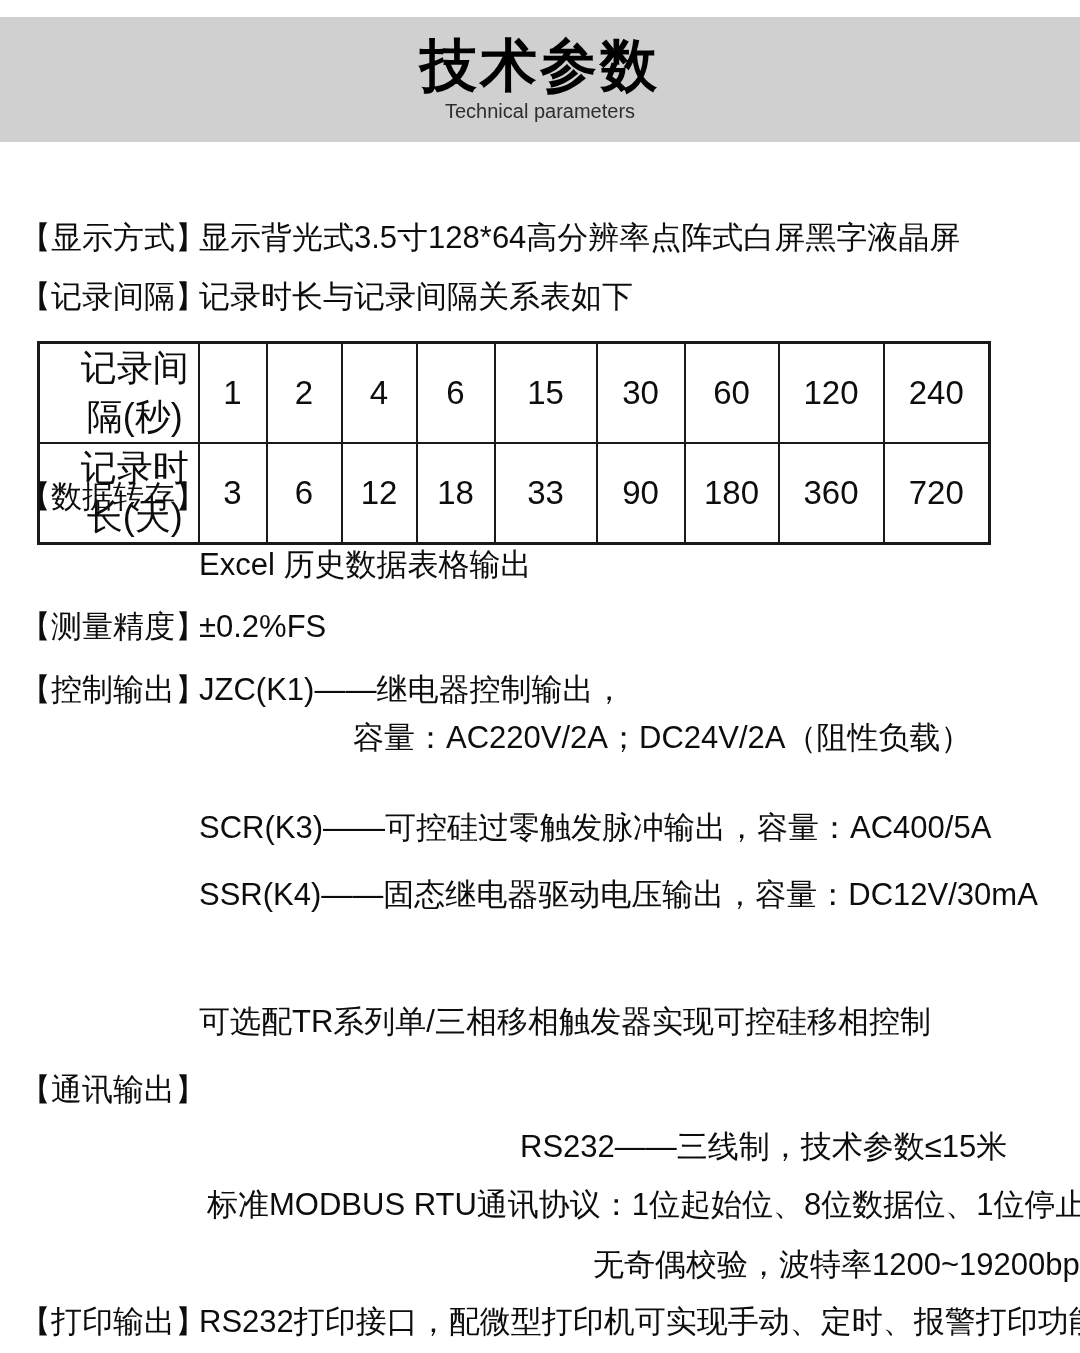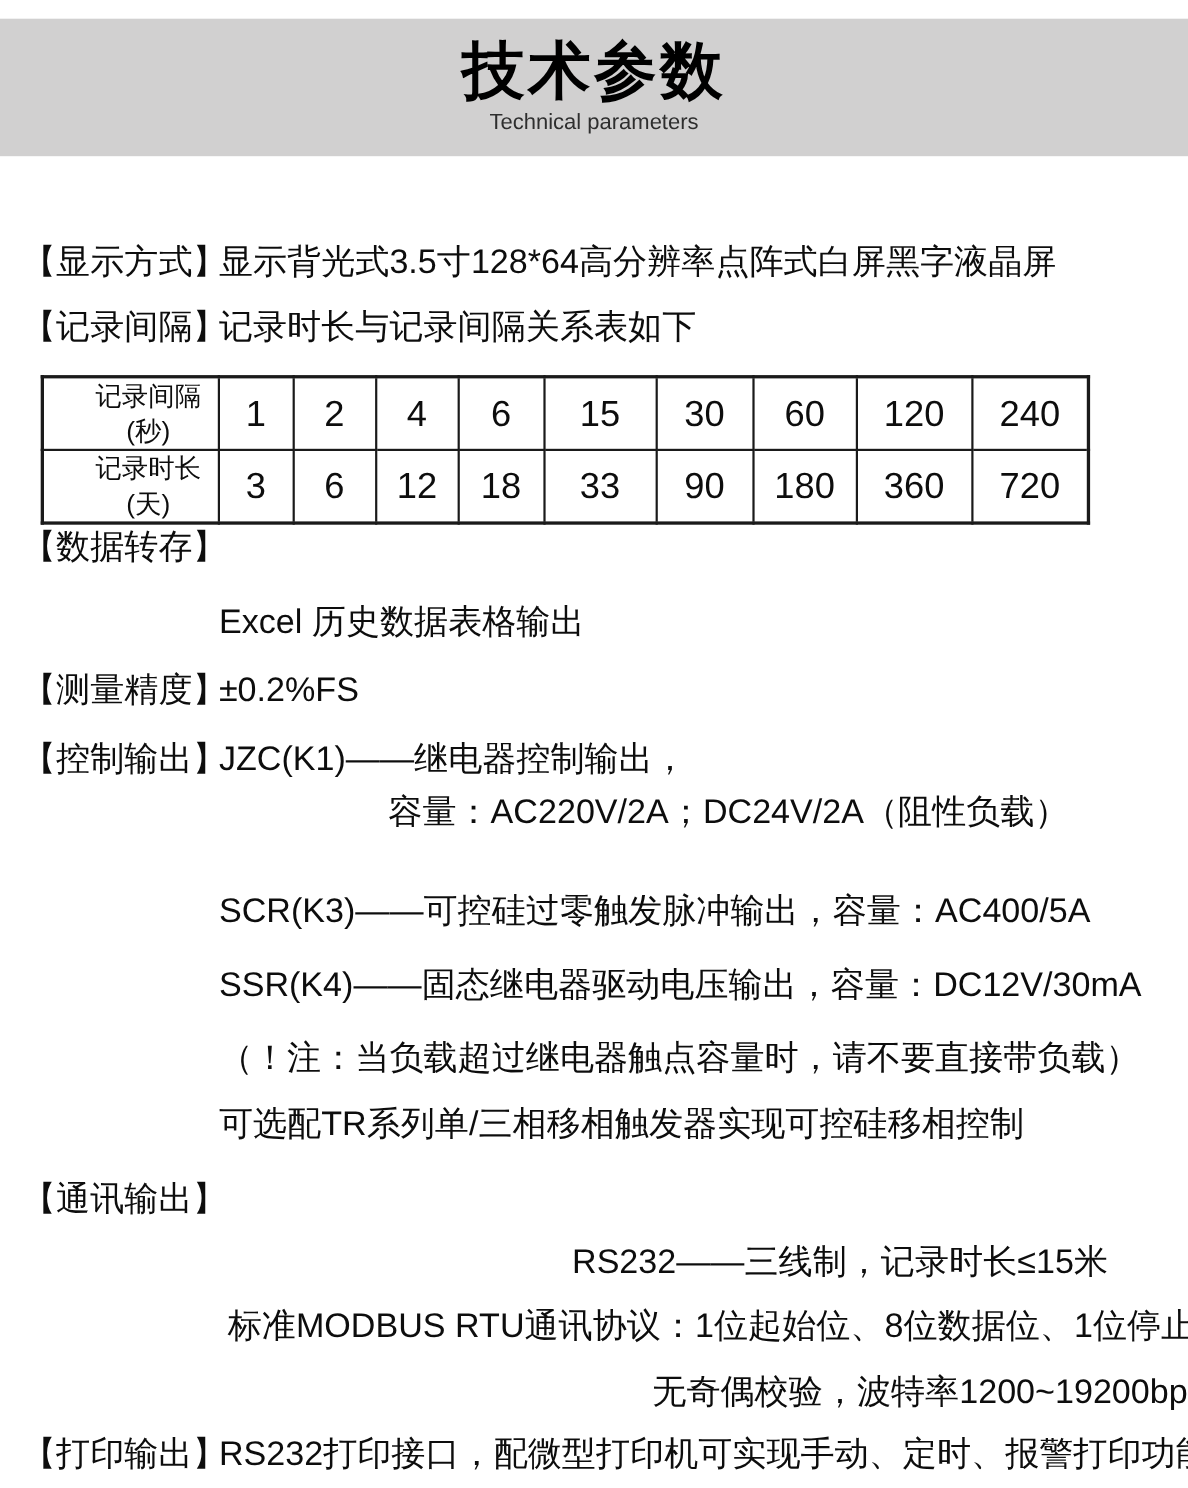--- a/index.html
+++ b/index.html
@@ -41,21 +41,21 @@
     width:951px;
   }
   .spec-table td {
     border:2px solid #1a1a1a;
     height:56px;
     text-align:center; vertical-align:middle;
     font-size:33px; color:#0d0d0d;
     padding:0;
   }
   .spec-table { border:3px solid #1a1a1a; }
-  .spec-table td.rowhead { font-size:24px;padding-left:32px; }
+  .spec-table td.rowhead { font-size:36px;padding-left:32px; }
 </style>
 </head>
 <body>
 
 <div class="page">
 
   <div class="header-band">
     <div class="header-title">技术参数</div>
     <div class="header-subtitle">Technical parameters</div>
   </div>
@@ -129,32 +129,29 @@
   </div>
   <div class="line" style="top:720px">
     <span class="txt" style="left:353px">容量：AC220V/2A；DC24V/2A（阻性负载）</span>
   </div>
   <div class="line" style="top:810px">
     <span class="txt">SCR(K3)——可控硅过零触发脉冲输出，容量：AC400/5A</span>
   </div>
   <div class="line" style="top:877px">
     <span class="txt">SSR(K4)——固态继电器驱动电压输出，容量：DC12V/30mA</span>
   </div>
-  <div class="line" style="top:944px">
-    <span class="txt">（！注：当负载超过继电器触点容量时，请不要直接带负载）</span>
-  </div>
   <div class="line" style="top:1004px">
     <span class="txt">可选配TR系列单/三相移相触发器实现可控硅移相控制</span>
   </div>
 
   <div class="line" style="top:1072px">
     <span class="lbl">【通讯输出】</span>
   </div>
   <div class="line" style="top:1129px">
-    <span class="txt" style="left:520px">RS232——三线制，记录时长≤15米</span>
+    <span class="txt" style="left:520px">RS232——三线制，技术参数≤15米</span>
   </div>
   <div class="line" style="top:1187px">
     <span class="txt" style="left:207px">标准MODBUS RTU通讯协议：1位起始位、8位数据位、1位停止位、</span>
   </div>
   <div class="line" style="top:1247px">
     <span class="txt" style="left:593px">无奇偶校验，波特率1200~19200bps</span>
   </div>
 
   <div class="line" style="top:1304px">
     <span class="lbl">【打印输出】</span>

